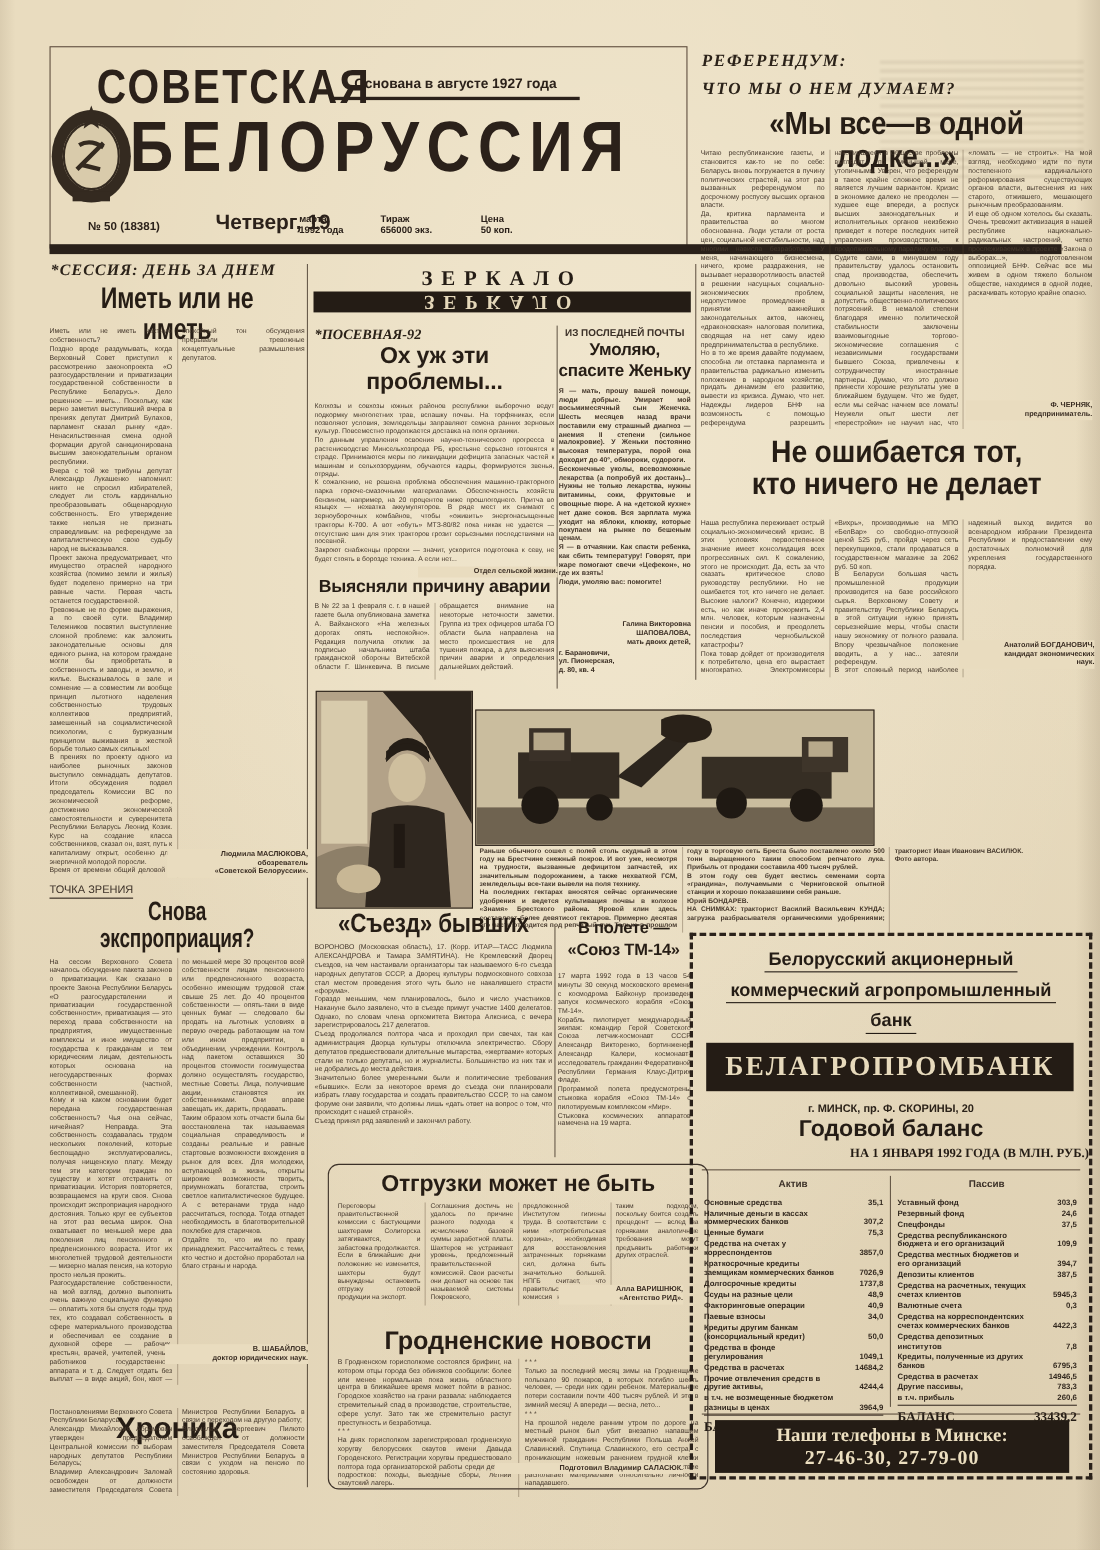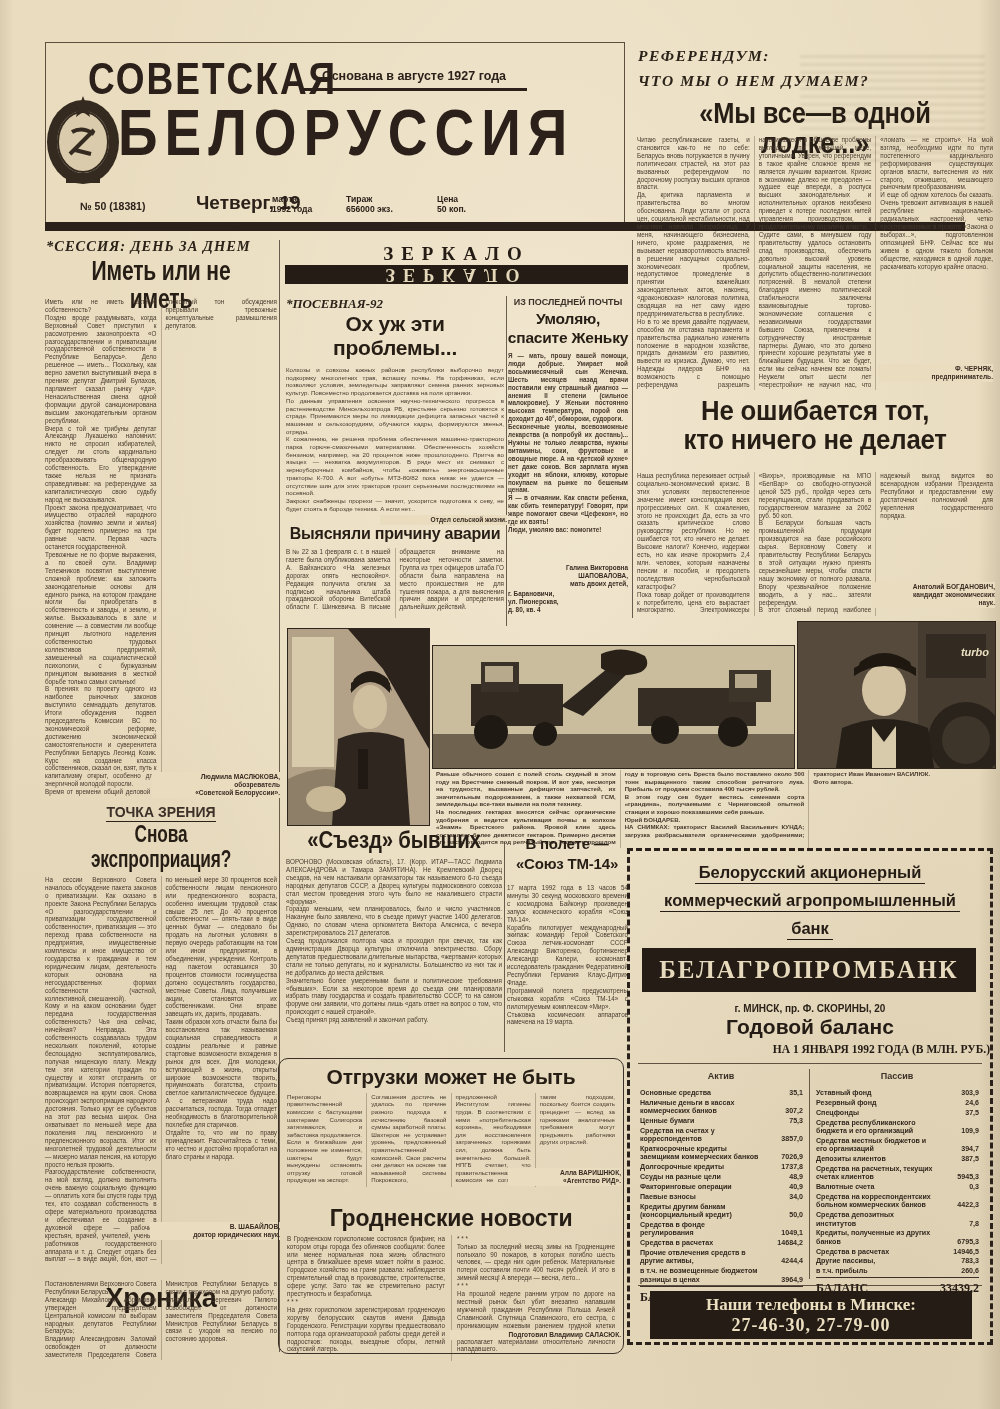--- a/index.html
+++ b/index.html
@@ -53,21 +53,21 @@
   #bankname{position:absolute;left:12px;top:97px;width:334px;height:44px;background:#241c15;
      display:flex;align-items:center;justify-content:center;
      font-family:"Liberation Serif",serif;font-weight:bold;font-size:25px;letter-spacing:2px;color:#e7dabc;}
   .brow{display:flex;justify-content:space-between;align-items:flex-end;
      font-size:7.1px;font-weight:bold;line-height:8.3px;color:#33291f;margin-bottom:1.6px;}
   .brow .bl{max-width:73%;text-align:left;}
   .btot{display:flex;justify-content:space-between;font-family:"Liberation Serif",serif;
      font-weight:bold;font-size:12px;color:#241c15;border-top:1px solid #3c3128;padding-top:3px;margin-top:auto;}
   #phones{position:absolute;left:20px;top:440px;width:322px;height:48px;background:#241c15;
      text-align:center;font-family:"Liberation Serif",serif;font-weight:bold;color:#ecdfc0;}
-  #midbox{position:absolute;left:278px;top:1058px;width:344px;height:294px;
+  #midbox{position:absolute;left:298px;top:1058px;width:344px;height:294px;
      border:1.5px solid #3c3128;border-radius:10px;}
   .ghost{position:absolute;opacity:.08;background:repeating-linear-gradient(180deg,#4a3a28 0 3px,transparent 3px 8px);filter:blur(1px);}
   .sig{font-size:6.4px;line-height:8px;font-weight:bold;color:#3a2d23;white-space:pre-line;}
 </style>
 </head>
 <body>
 
 <div id="page">
 
   <div class="ghost" style="left:800px;top:55px;width:185px;height:110px;"></div>
@@ -139,21 +139,21 @@
 Вчера с той же трибуны депутат Александр Лукашенко напомнил: никто не спросил избирателей, следует ли столь кардинально преобразовывать общенародную собственность. Его утверждение также нельзя не признать справедливым: на референдуме за капиталистическую свою судьбу народ не высказывался.
 Проект закона предусматривает, что имущество отраслей народного хозяйства (помимо земли и жилья) будет поделено примерно на три равные части. Первая часть останется государственной.
 Тревожные не по форме выражения, а по своей сути. Владимир Тележников посвятил выступление сложной проблеме: как заложить законодательные основы для единого рынка, на котором граждане могли бы приобретать в собственность и заводы, и землю, и жилье. Высказывалось в зале и сомнение — а совместим ли вообще принцип льготного наделения собственностью трудовых коллективов предприятий, замешенный на социалистической психологии, с буржуазным принципом выживания в жесткой борьбе только самых сильных!
 В прениях по проекту одного из наиболее рыночных законов выступило семнадцать депутатов. Итоги обсуждения подвел председатель Комиссии ВС по экономической реформе, достижению экономической самостоятельности и суверенитета Республики Беларусь Леонид Козик. Курс на создание класса собственников, сказал он, взят, путь к капитализму открыт, особенно для энергичной молодой поросли.
 Время от времени общий деловой и спокойный тон обсуждения прерывали тревожные концептуальные размышления депутатов.</div>
   <div class="byline" style="left:152px;top:772px;width:125px;">Людмила МАСЛЮКОВА,
 обозреватель
 «Советской Белоруссии».</div>
 
   <div class="abs" style="left:45px;top:804px;width:232px;height:436px;">
-    <div style="text-align:center;font-weight:bold;font-size:14px;">
+    <div style="font-weight:normal;font-size:10px;">
       <span style="border-bottom:1px solid #2b2219;padding-bottom:1px;">ТОЧКА ЗРЕНИЯ</span>
     </div>
     <div class="hl" style="font-size:24px;margin-top:2px;">
       <span class="cond" style="transform:scaleX(.72);">Снова экспроприация?</span>
     </div>
     <div class="bt c2" style="width:232px;height:388px;margin-top:4px;">На сессии Верховного Совета началось обсуждение пакета законов о приватизации. Как сказано в проекте Закона Республики Беларусь «О разгосударствлении и приватизации государственной собственности», приватизация — это переход права собственности на предприятия, имущественные комплексы и иное имущество от государства к гражданам и тем юридическим лицам, деятельность которых основана на негосударственных формах собственности (частной, коллективной, смешанной).
 Кому и на каком основании будет передана государственная собственность? Чья она сейчас, ничейная? Неправда. Эта собственность создавалась трудом нескольких поколений, которые беспощадно эксплуатировались, получая нищенскую плату. Между тем эти категории граждан по существу и хотят отстранить от приватизации. История повторяется, возвращаемся на круги своя. Снова происходит экспроприация народного достояния. Только круг ее субъектов на этот раз весьма широк. Она охватывает по меньшей мере два поколения лиц пенсионного и предпенсионного возраста. Итог их многолетней трудовой деятельности — мизерно малая пенсия, на которую просто нельзя прожить.
 Разгосударствление собственности, на мой взгляд, должно выполнить очень важную социальную функцию — оплатить хотя бы спустя годы труд тех, кто создавал собственность в сфере материального производства и обеспечивал ее создание в духовной сфере — рабочих, крестьян, врачей, учителей, ученых, работников государственного аппарата и т. д. Следует отдать без выплат — в виде акций, бон, квот — по меньшей мере 30 процентов всей собственности лицам пенсионного или предпенсионного возраста, особенно имеющим трудовой стаж свыше 25 лет. До 40 процентов собственности — опять-таки в виде ценных бумаг — следовало бы продать на льготных условиях в первую очередь работающим на том или ином предприятии, в объединении, учреждении. Контроль над пакетом оставшихся 30 процентов стоимости госимущества должно осуществлять государство, местные Советы. Лица, получившие акции, становятся их собственниками. Они вправе завещать их, дарить, продавать.
 Таким образом хоть отчасти была бы восстановлена так называемая социальная справедливость и созданы реальные и равные стартовые возможности вхождения в рынок для всех. Для молодежи, вступающей в жизнь, открыты широкие возможности творить, приумножать богатства, строить светлое капиталистическое будущее. А с ветеранами труда надо рассчитаться, господа. Тогда отпадет необходимость в благотворительной похлебке для старичков.
 Отдайте то, что им по праву принадлежит. Рассчитайтесь с теми, кто честно и достойно проработал на благо страны и народа.</div>
@@ -225,35 +225,20 @@
       <circle cx="112" cy="88" r="12" fill="#1f1913"></circle>
       <polygon points="128,60 180,18 196,26 150,70" fill="#2c251d"></polygon>
       <path d="M168 8 q22 -10 44 2 q6 10 -4 16 q-24 8 -40 -4 Z" fill="#292118"></path>
       <rect x="205" y="42" width="118" height="38" fill="#362e24"></rect>
       <rect x="296" y="24" width="42" height="32" fill="#3e352a"></rect>
       <rect x="302" y="28" width="22" height="14" fill="#b7a98b"></rect>
       <circle cx="232" cy="84" r="14" fill="#1f1913"></circle>
       <circle cx="300" cy="86" r="15" fill="#1f1913"></circle>
     </svg>
   </div>
-  <div class="photo" style="left:797px;top:621px;width:197px;height:146px;">
-    <svg width="197" height="146" viewBox="0 0 197 146" preserveAspectRatio="none">
-      <rect width="197" height="146" fill="#554a3c"></rect>
-      <rect x="120" y="0" width="77" height="146" fill="#463c30"></rect>
-      <circle cx="168" cy="118" r="38" fill="#2a231b"></circle>
-      <circle cx="168" cy="118" r="24" fill="#3e352a"></circle>
-      <rect x="128" y="12" width="60" height="44" fill="#332b21"></rect>
-      <ellipse cx="86" cy="68" rx="22" ry="26" fill="#d3c3a2"></ellipse>
-      <path d="M58 52 Q86 24 116 52 L112 40 Q86 22 62 40 Z" fill="#1e1811"></path>
-      <path d="M56 54 Q86 34 118 54 L118 46 Q86 28 56 46 Z" fill="#1e1811"></path>
-      <path d="M44 106 Q86 88 130 106 L136 146 L38 146 Z" fill="#261f18"></path>
-      <path d="M74 104 L86 120 L98 104 L98 146 L74 146 Z" fill="#d8cbac"></path>
-    </svg>
-    <div class="abs" style="right:6px;top:24px;font-style:italic;font-weight:bold;font-size:11px;color:#ece0c2;">turbo</div>
-  </div>
   <div class="bt c3 abs" style="left:436px;top:770px;width:557px;height:78px;font-size:6.1px;line-height:7.6px;font-weight:bold;">Раньше обычного сошел с полей столь скудный в этом году на Брестчине снежный покров. И вот уже, несмотря на трудности, вызванные дефицитом запчастей, их значительным подорожанием, а также нехваткой ГСМ, земледельцы все-таки вывели на поля технику.
 На последних гектарах вносятся сейчас органические удобрения и ведется культивация почвы в колхозе «Знамя» Брестского района. Яровой клин здесь составляет более девятисот гектаров. Примерно десятая его часть отводится под репчатый лук. Только в прошлом году в торговую сеть Бреста было поставлено около 500 тонн выращенного таким способом репчатого лука. Прибыль от продажи составила 400 тысяч рублей.
 В этом году сев будет вестись семенами сорта «грандина», получаемыми с Черниговской опытной станции и хорошо показавшими себя раньше.
 Юрий БОНДАРЕВ.
 НА СНИМКАХ: тракторист Василий Васильевич КУНДА; загрузка разбрасывателя органическими удобрениями; тракторист Иван Иванович ВАСИЛЮК.
 Фото автора.</div>
 
   <div class="hl abs" style="left:286px;top:828px;width:216px;font-size:24px;">
     <span class="cond" style="transform:scaleX(.85);">«Съезд» бывших</span>
   </div>
@@ -395,21 +380,21 @@
         </div>
       <div class="brow">
           <span class="bl">Средства на расчетных, текущих счетах клиентов</span>
           <span>5945,3</span>
         </div>
       <div class="brow">
           <span class="bl">Валютные счета</span>
           <span>0,3</span>
         </div>
       <div class="brow">
-          <span class="bl">Средства на корреспондентских больном коммерческих банков</span>
+          <span class="bl">Средства на корреспондентских счетах коммерческих банков</span>
           <span>4422,3</span>
         </div>
       <div class="brow">
           <span class="bl">Средства депозитных институтов</span>
           <span>7,8</span>
         </div>
       <div class="brow">
           <span class="bl">Кредиты, полученные из других банков</span>
           <span>6795,3</span>
         </div>

